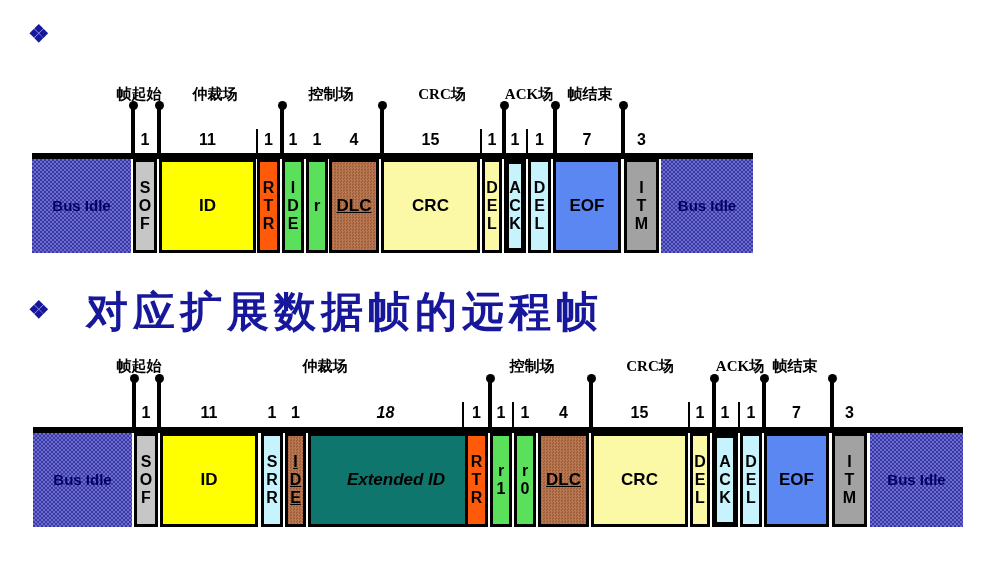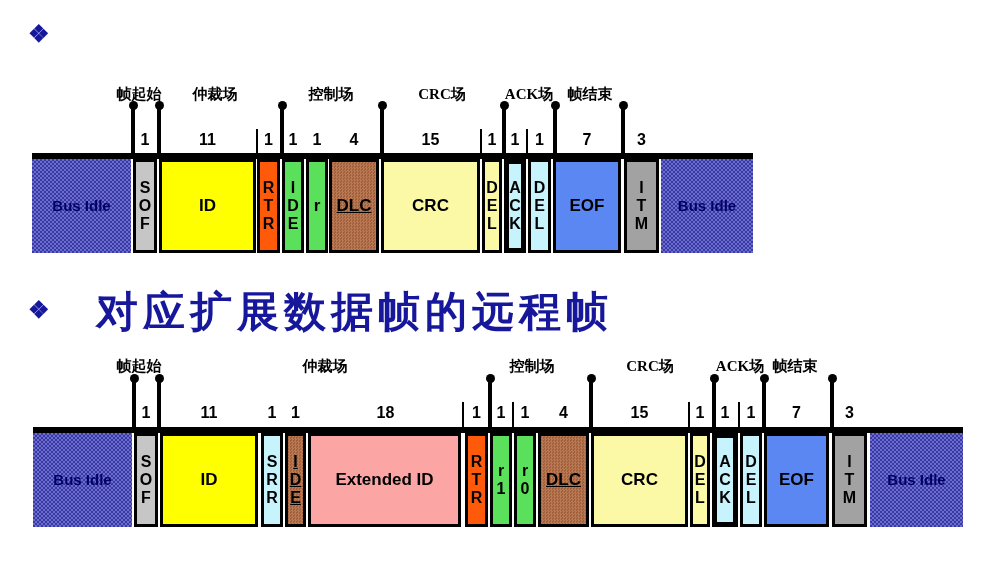--- a/index.html
+++ b/index.html
@@ -30,21 +30,21 @@
         background-image:repeating-conic-gradient(var(--c-dlc-brown) 0% 25%, var(--c-dlc-brown-dark) 0% 50%);
         background-size:3px 3px;text-decoration:underline;}
 </style>
 </head>
 <body>
 
 <div id="page">
   <span class="bullet" style="left:28px;top:20px;">❖</span>
 
   <span class="bullet" style="left:28px;top:296px;">❖</span>
-  <h1 class="section-title" style="left:96px;top:284px;">对应扩展数据帧的远程帧</h1>
+  <h1 class="section-title" style="left:86px;top:284px;">对应扩展数据帧的远程帧</h1>
 <div class="diagram">
       <div class="flabel" style="left: 139px; top: 85px;">帧起始</div>
       <div class="flabel" style="left: 215px; top: 85px;">仲裁场</div>
       <div class="flabel" style="left: 331px; top: 85px;">控制场</div>
       <div class="flabel" style="left: 442px; top: 85px;">CRC场</div>
       <div class="flabel" style="left: 529px; top: 85px;">ACK场</div>
       <div class="flabel" style="left: 590px; top: 85px;">帧结束</div>
       <div class="pin" style="left: 131px; top: 106px; height: 47px;"></div>
       <div class="pin-dot" style="left: 128.5px; top: 101px;"></div>
       <div class="pin" style="left: 157px; top: 106px; height: 47px;"></div>
@@ -196,24 +196,24 @@
       </div>
       <div class="bitnum" style="left: 272px; top: 404px;">1</div>
       <div class="seg pat-brown" style="left: 285px; top: 433px; width: 21px; height: 94px;">
         <div class="vstack">
           <div>I</div>
           <div>D</div>
           <div>E</div>
         </div>
       </div>
       <div class="bitnum" style="left: 295.5px; top: 404px;">1</div>
-      <div class="seg" style="left: 308px; top: 433px; width: 153px; height: 94px; background-color: #fca5a5;">
+      <div class="seg" style="left: 308px; top: 433px; width: 176px; height: 94px; background-color: #0f766e; font-style: italic;">
         <div class="hlabel">Extended ID</div>
       </div>
-      <div class="bitnum" style="left: 385.5px; top: 404px;">18</div>
+      <div class="bitnum" style="left: 385.5px; top: 404px; font-style: italic;">18</div>
       <div class="seg" style="left: 465px; top: 433px; width: 23px; height: 94px; background-color: rgb(255, 90, 10);">
         <div class="vstack">
           <div>R</div>
           <div>T</div>
           <div>R</div>
         </div>
       </div>
       <div class="bitnum" style="left: 476.5px; top: 404px;">1</div>
       <div class="seg" style="left: 490px; top: 433px; width: 22px; height: 94px; background-color: rgb(90, 224, 90);">
         <div class="vstack">

